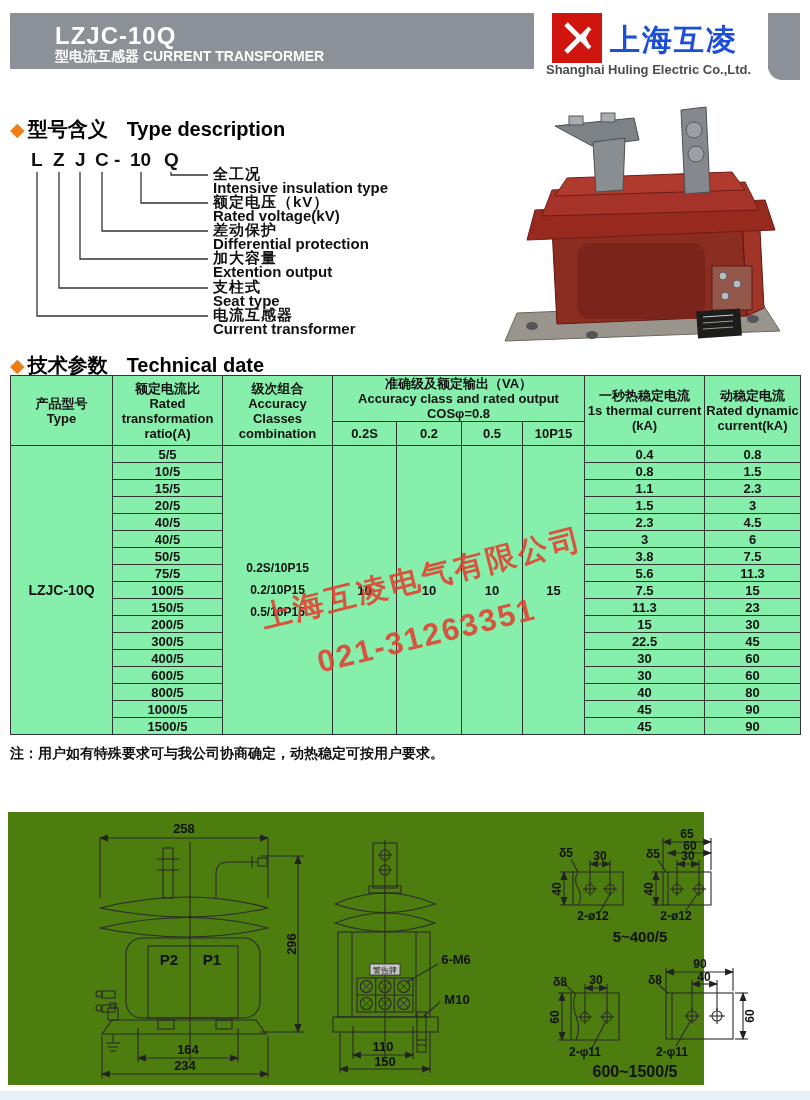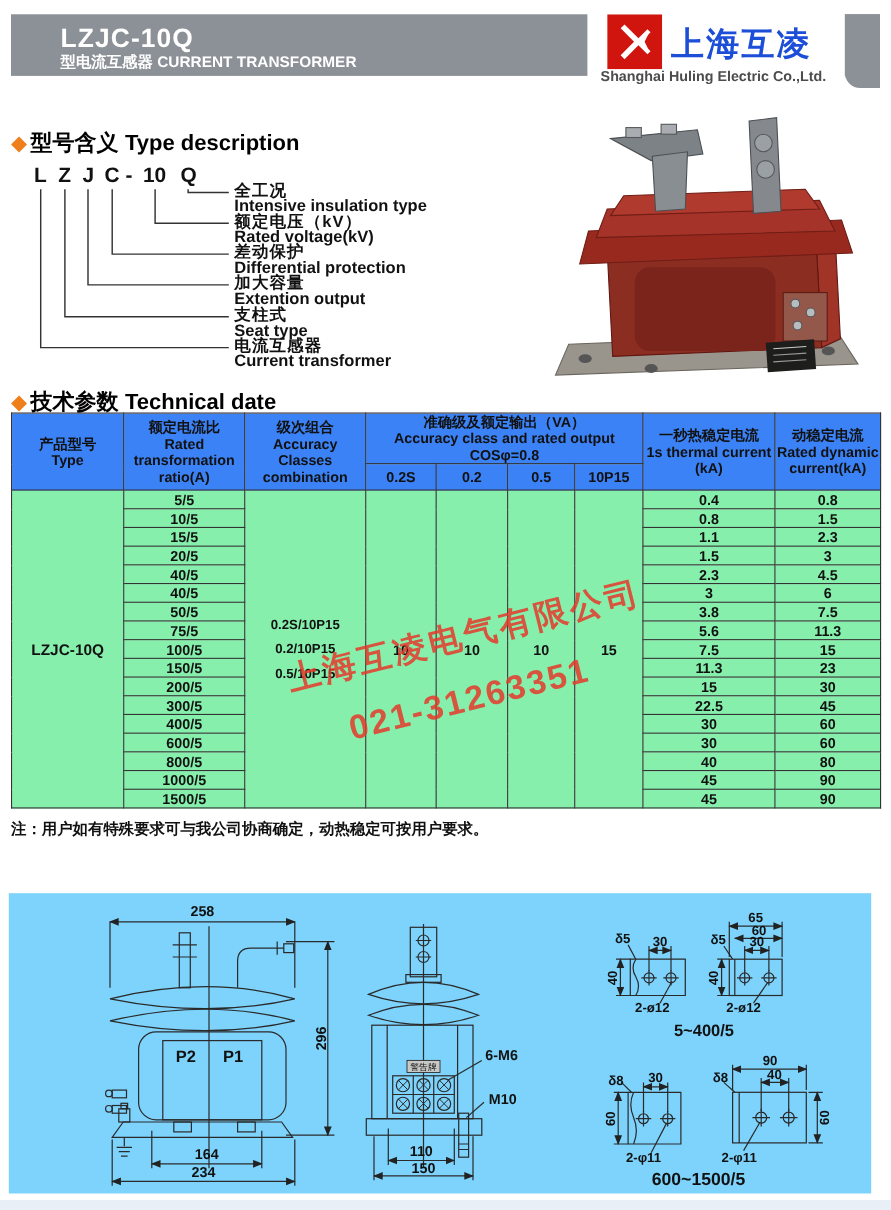--- a/index.html
+++ b/index.html
@@ -10,40 +10,40 @@
   .header-tab{position:absolute;left:768px;top:13px;width:32px;height:67px;background:#8b9197;border-radius:0 0 0 14px;}
   .header-title{position:absolute;left:55px;top:22px;font-size:24px;font-weight:bold;color:#fff;letter-spacing:1px;}
   .header-sub{position:absolute;left:55px;top:48px;font-size:14px;font-weight:bold;color:#fff;}
   .logo-panel{position:absolute;left:534px;top:0;width:234px;height:84px;background:#fff;border-radius:0 0 12px 12px;}
   .logo-square{position:absolute;left:552px;top:13px;width:50px;height:50px;}
   .logo-cn{position:absolute;left:610px;top:20px;font-size:30px;font-weight:bold;color:#1d4ed8;letter-spacing:2px;}
   .logo-en{position:absolute;left:546px;top:62px;font-size:13px;font-weight:bold;color:#4c4c4c;}
   
   .sec-title{position:absolute;font-size:20px;font-weight:bold;color:#000;}
   .sec-title .bullet{color:#ef7f1a;margin-right:3px;font-size:19px;}
-  .sec-title .en{margin-left:6px;}
+  .sec-title .en{margin-left:19px;}
   
   .code-letter{position:absolute;top:149px;font-size:19px;font-weight:bold;}
   .td-item{position:absolute;left:213px;line-height:14px;}
   .td-item .cn{font-size:15px;font-weight:bold;letter-spacing:1px;}
   .td-item .en{font-size:15px;font-weight:bold;}
   
   table.tech{position:absolute;left:10px;top:375px;width:790px;border-collapse:collapse;table-layout:fixed;}
   table.tech th,table.tech td{border:1px solid #333;text-align:center;vertical-align:middle;padding:0;}
-  table.tech th{background:#3b82f6;font-size:13px;font-weight:bold;line-height:15px;white-space:pre-line;}
+  table.tech th{background:#86efac;font-size:13px;font-weight:bold;line-height:15px;white-space:pre-line;}
   table.tech td{font-size:13px;font-weight:bold;height:16px;line-height:15px;background:#86efac;}
   table.tech .combo-cell{white-space:pre-line;line-height:22px;font-size:12px;text-align:center;}
   table.tech .type-cell{font-size:14px;}
   .wm{position:absolute;color:#e6392b;font-weight:bold;opacity:.85;white-space:nowrap;transform-origin:0 50%;}
   .wm1{left:262px;top:598px;font-size:30px;letter-spacing:3px;transform:rotate(-14deg);}
   .wm2{left:318px;top:645px;font-size:31px;letter-spacing:2px;transform:rotate(-14deg);}
   .note-cn{position:absolute;left:10px;top:745px;font-size:14px;font-weight:bold;}
   .note-en{position:absolute;left:10px;top:762px;font-size:13.5px;font-weight:bold;}
   
-  .draw-panel{position:absolute;left:8px;top:812px;width:784px;height:273px;background:#7dd3fc;}
+  .draw-panel{position:absolute;left:8px;top:812px;width:696px;height:273px;background:#4d7c0f;}
   .bottom-strip{position:absolute;left:0;top:1091px;width:810px;height:9px;background:#e9eff7;}
   svg text{font-family:"Liberation Sans","DejaVu Sans",sans-serif;}
 </style>
 </head>
 <body>
 
 <div class="page">
 
   <div class="header-bar"></div>
   <div class="header-tab"></div>

